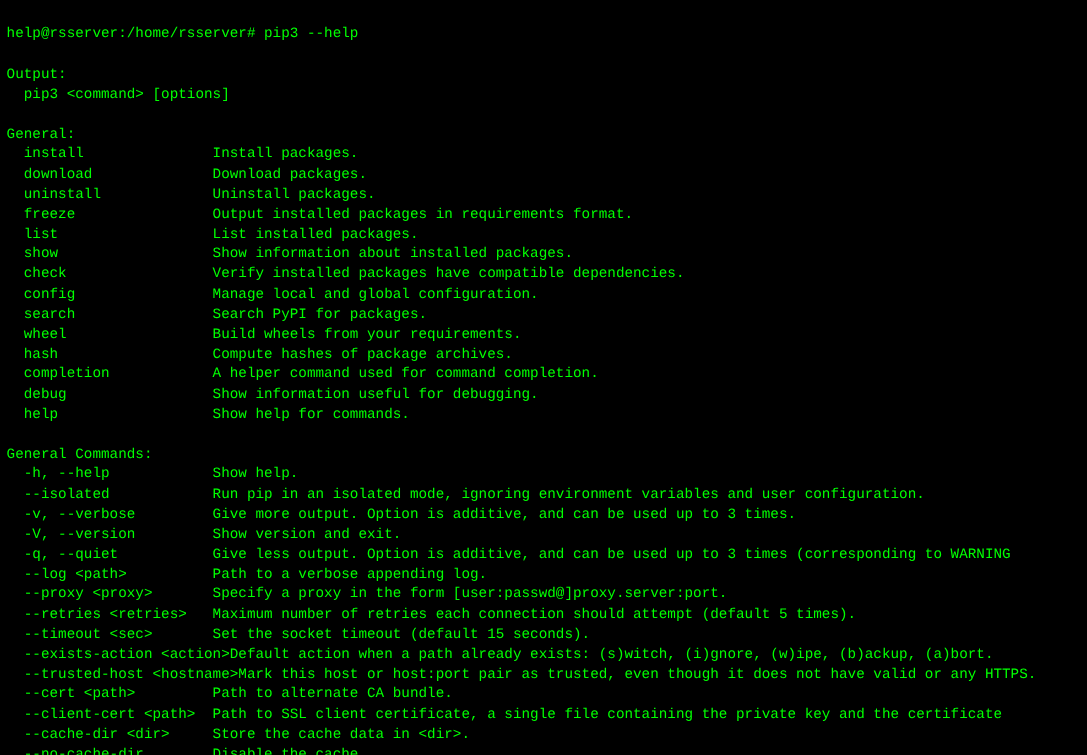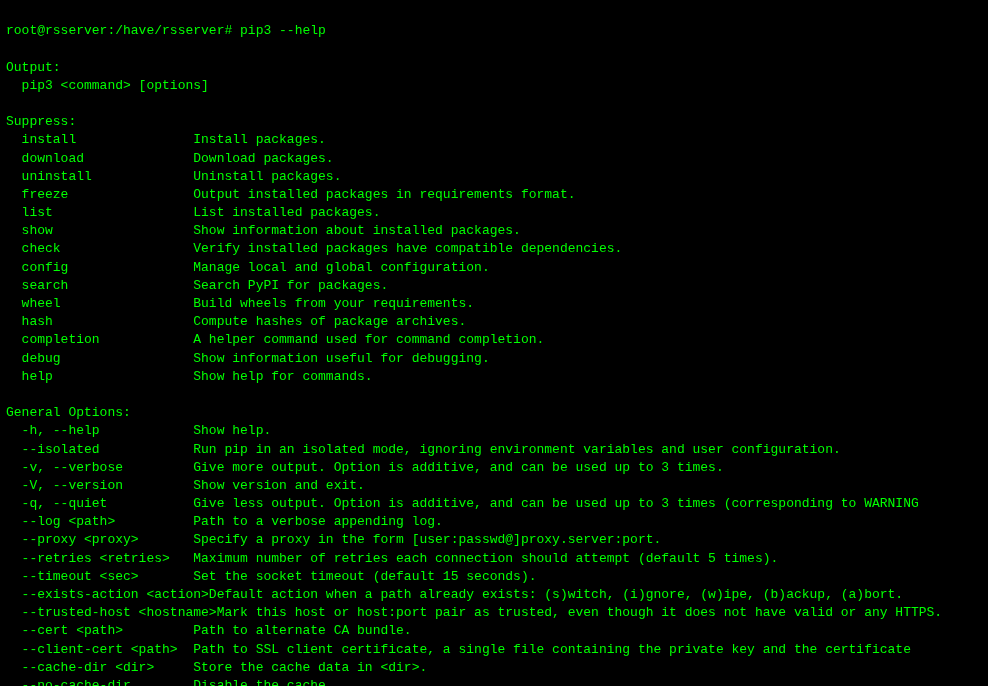--- a/index.html
+++ b/index.html
@@ -23,42 +23,42 @@
       color: #00ff00;
     }
     @keyframes blink {
       50% { opacity: 0; }
     }
   </style>
 </head>
 <body>
 
 <div class="terminal">
-<span>root@rsserver:/have/rsserver# pip3 --help</span>
+<span>help@rsserver:/home/rsserver# pip3 --help</span>
 
 <span>Output:</span>
 <span>  pip3 &lt;command&gt; [options]</span>
 
-<span>Suppress:</span>
+<span>General:</span>
 <span id="commands-list">  install               Install packages.
   download              Download packages.
   uninstall             Uninstall packages.
   freeze                Output installed packages in requirements format.
   list                  List installed packages.
   show                  Show information about installed packages.
   check                 Verify installed packages have compatible dependencies.
   config                Manage local and global configuration.
   search                Search PyPI for packages.
   wheel                 Build wheels from your requirements.
   hash                  Compute hashes of package archives.
   completion            A helper command used for command completion.
   debug                 Show information useful for debugging.
   help                  Show help for commands.
 </span>
-<span>General Options:</span>
+<span>General Commands:</span>
 <span id="options-list">  -h, --help            Show help.
   --isolated            Run pip in an isolated mode, ignoring environment variables and user configuration.
   -v, --verbose         Give more output. Option is additive, and can be used up to 3 times.
   -V, --version         Show version and exit.
   -q, --quiet           Give less output. Option is additive, and can be used up to 3 times (corresponding to WARNING
   --log &lt;path&gt;          Path to a verbose appending log.
   --proxy &lt;proxy&gt;       Specify a proxy in the form [user:passwd@]proxy.server:port.
   --retries &lt;retries&gt;   Maximum number of retries each connection should attempt (default 5 times).
   --timeout &lt;sec&gt;       Set the socket timeout (default 15 seconds).
   --exists-action &lt;action&gt;Default action when a path already exists: (s)witch, (i)gnore, (w)ipe, (b)ackup, (a)bort.

